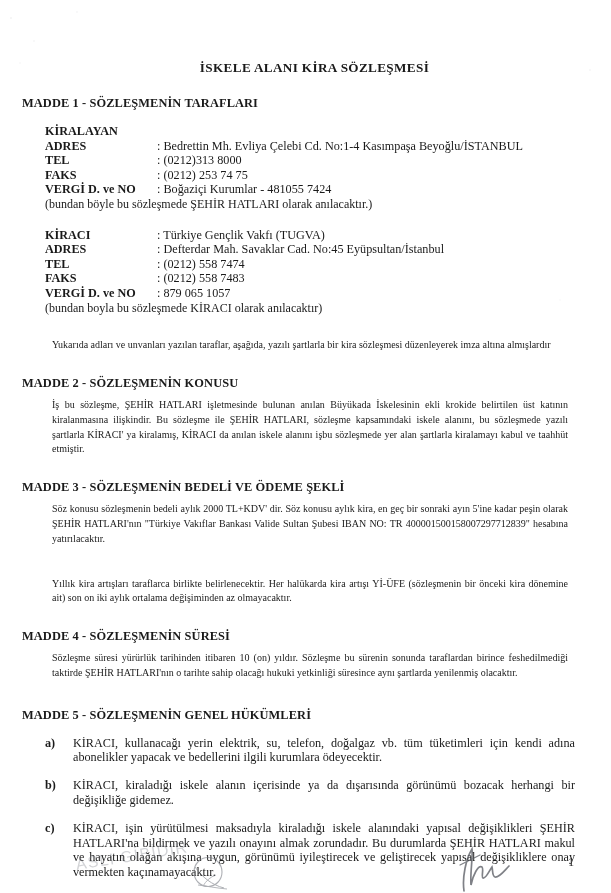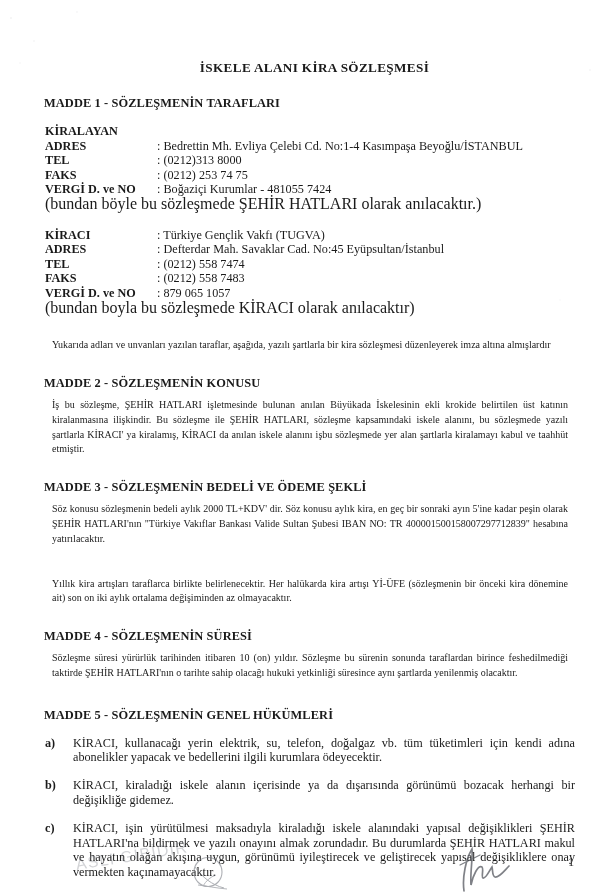--- a/index.html
+++ b/index.html
@@ -45,21 +45,21 @@
     font-size: 13.2px;
     letter-spacing: .35px;
     margin: 60px 0 0 0;
     padding-left: 18px;
   }
   .section-heading {
     font-weight: bold;
     font-size: 12.4px;
     letter-spacing: .1px;
     margin: 0 0 2px 0;
-    padding-left: 44px;
+    padding-left: 22px;
   }
   
   .party {
     padding-left: 45px;
     font-size: 12.2px;
     line-height: 14.6px;
   }
   .party-row {
     display: flex;
     align-items: center;
@@ -67,21 +67,21 @@
   .party-label {
     font-weight: bold;
     width: 112px;
     flex: 0 0 112px;
     white-space: nowrap;
   }
   .party-value {
     white-space: nowrap;
   }
   .party-note {
-    font-size: 16px;
+    font-size: 12px;
     line-height: 14.6px;
     margin-top: 0;
   }
   .para {
     font-size: 10px;
     line-height: 14.8px;
     text-align: justify;
     margin: 7px;
     padding: 0 36px 0 45px;
   }

